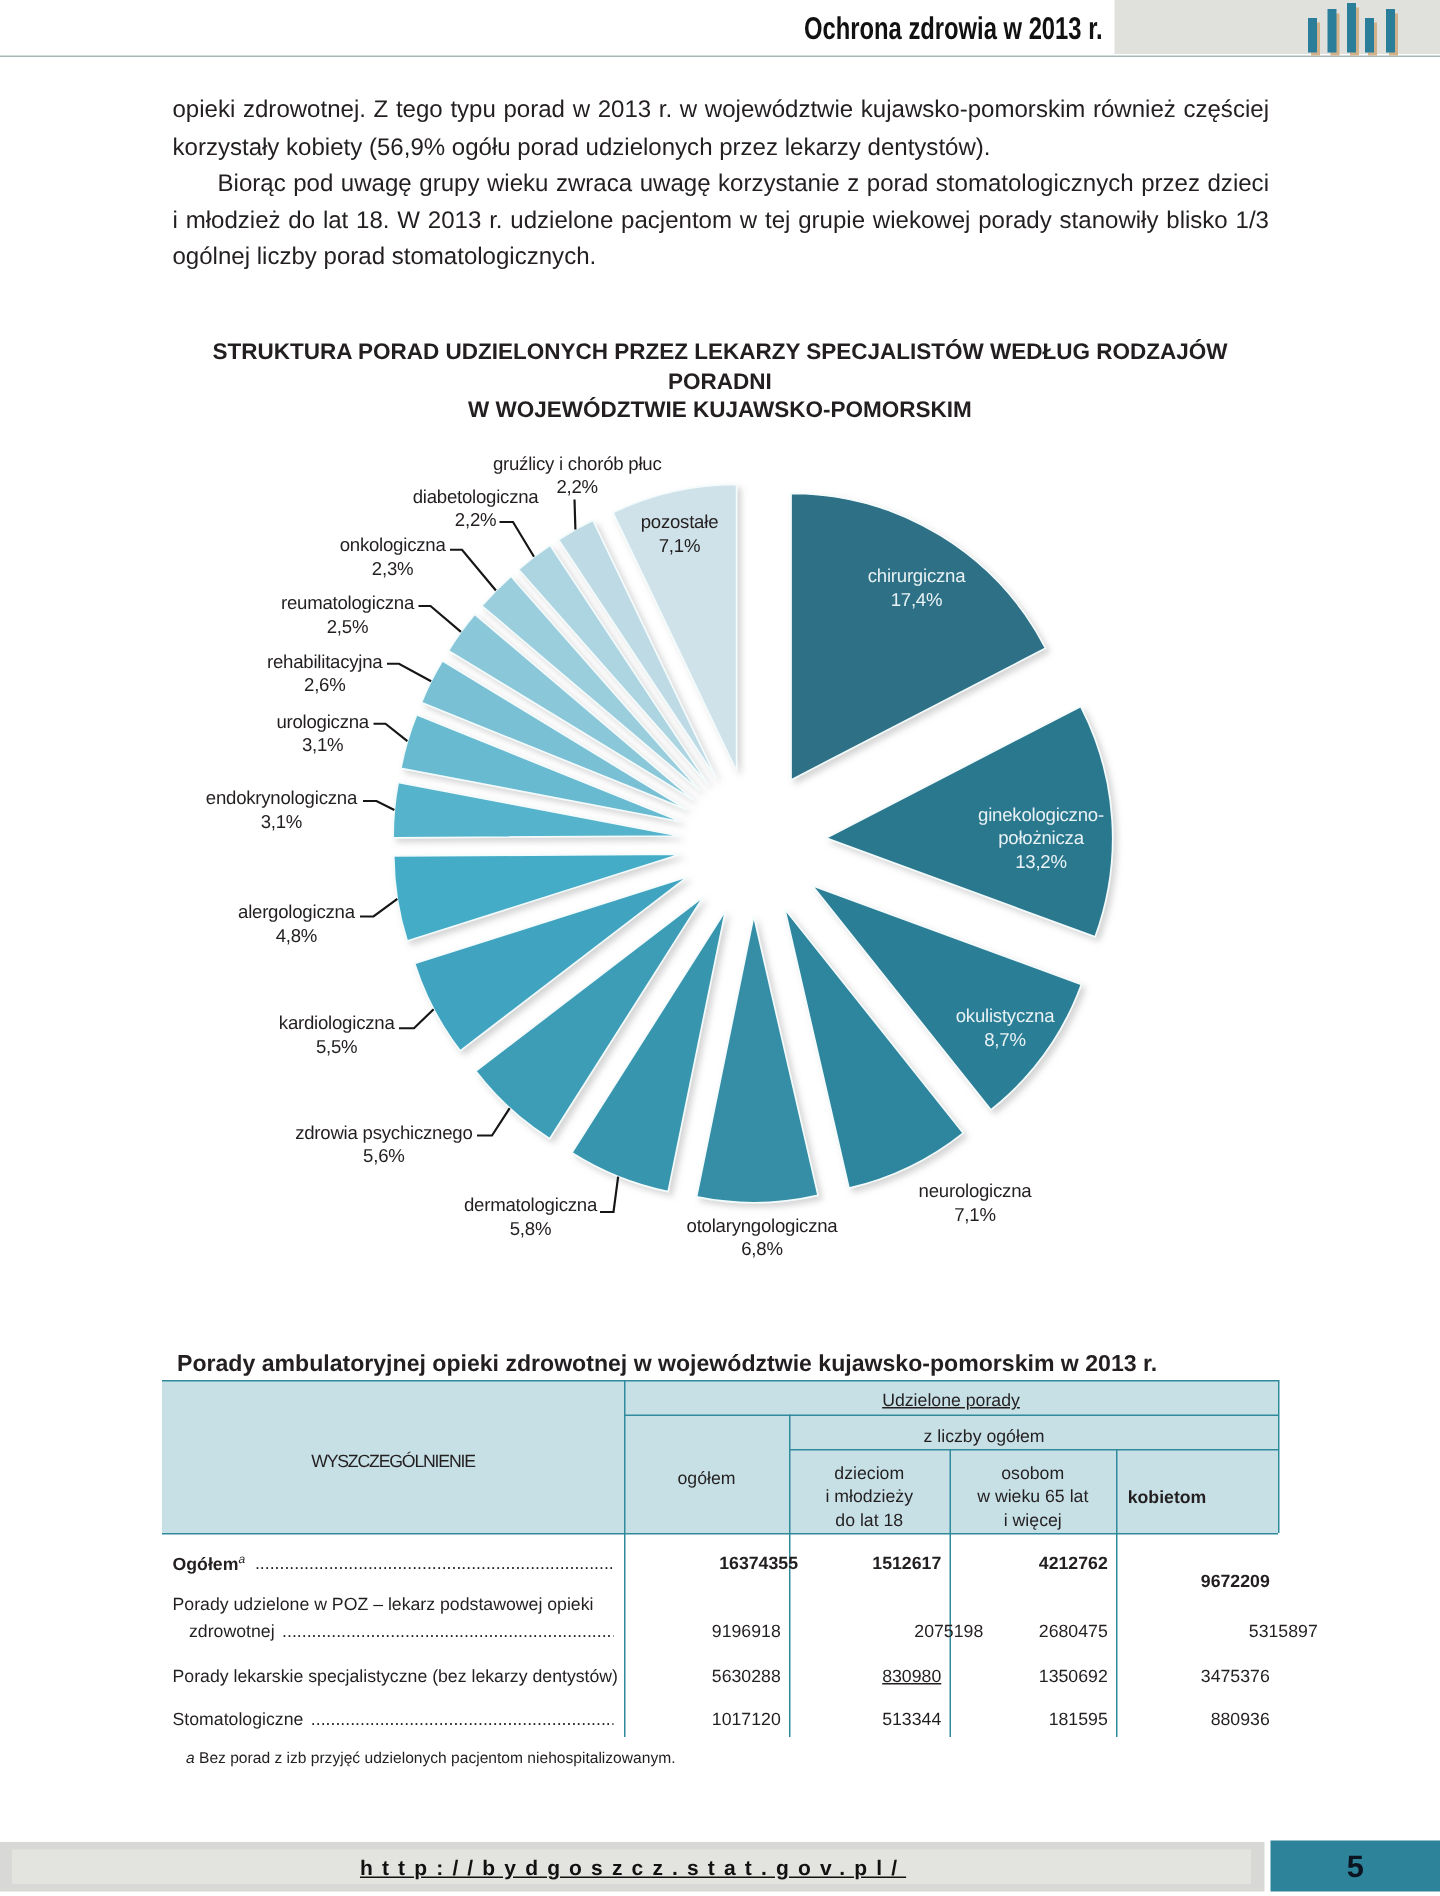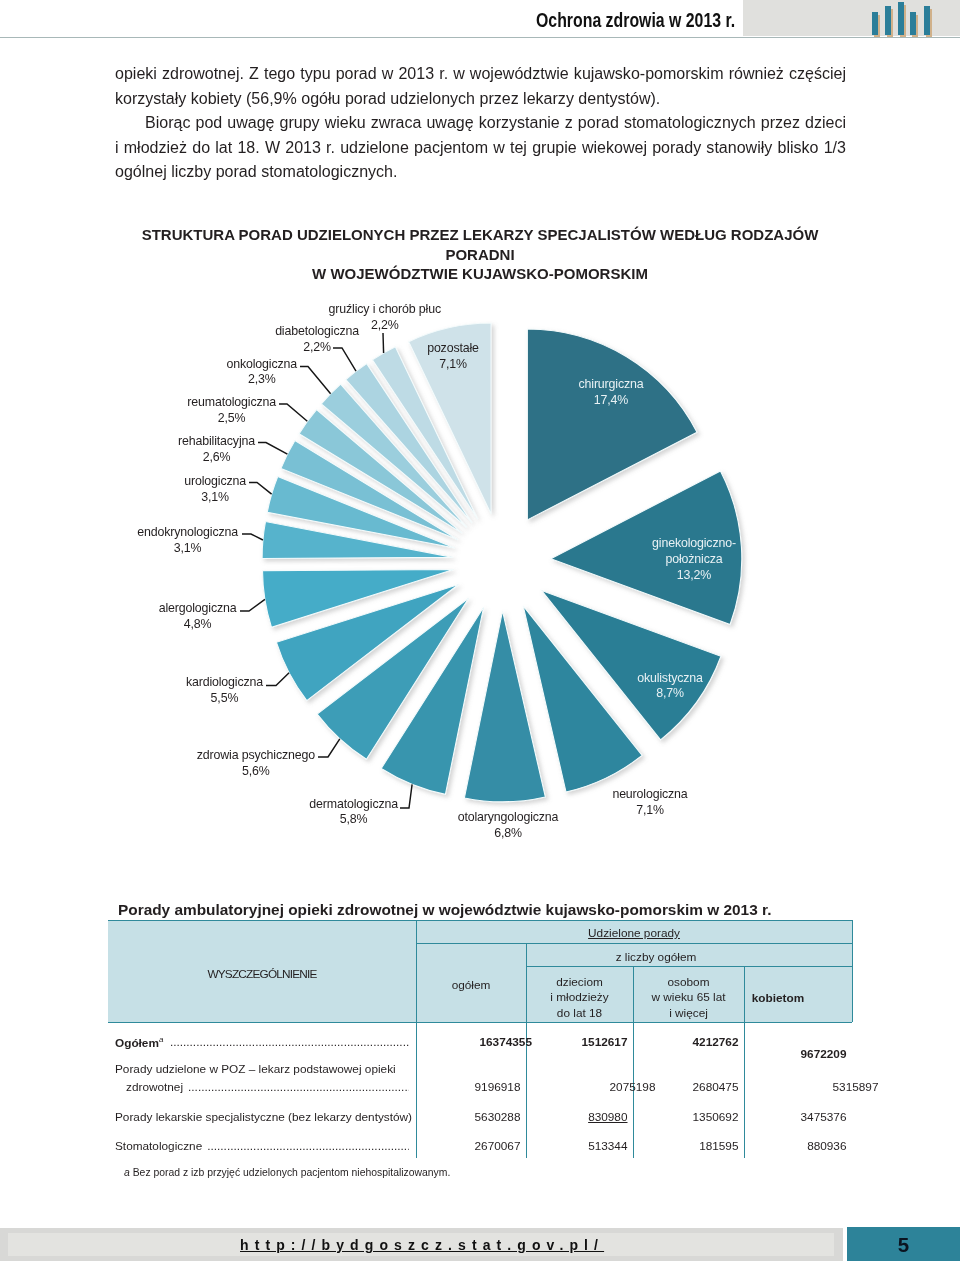--- a/index.html
+++ b/index.html
@@ -181,21 +181,21 @@
       <div class="rv" style="top:160px;left:418px;width:101.5px;margin-left:28px;">2075198</div>
       <div class="rv" style="top:160px;left:525px;width:105.5px;">2680475</div>
       <div class="rv" style="top:160px;left:636px;width:102.5px;margin-left:32px;">5315897</div>
       <div class="rl" style="top:190px;left:7px;">Porady lekarskie specjalistyczne (bez lekarzy dentystów)</div>
       <div class="rv" style="top:190px;left:308px;width:104.5px;">5630288</div>
       <div class="rv" style="top:190px;left:418px;width:101.5px;text-decoration:underline;">830980</div>
       <div class="rv" style="top:190px;left:525px;width:105.5px;">1350692</div>
       <div class="rv" style="top:190px;left:636px;width:102.5px;">3475376</div>
       <div class="rl" style="top:219px;left:7px;">Stomatologiczne</div>
       <div class="dots" style="top:219px;left:99.21875px;width:201.78125px;">................................................................................................................................................................</div>
-      <div class="rv" style="top:219px;left:308px;width:104.5px;">2670067</div>
+      <div class="rv" style="top:219px;left:308px;width:104.5px;">1017120</div>
       <div class="rv" style="top:219px;left:418px;width:101.5px;">513344</div>
       <div class="rv" style="top:219px;left:525px;width:105.5px;">181595</div>
       <div class="rv" style="top:219px;left:636px;width:102.5px;">880936</div>
     </div>
   <div class="tbl-note"><i>a</i> <span>Bez porad z izb przyjęć udzielonych pacjentom niehospitalizowanym.</span></div>
 
   <div class="ftr-gray"></div>
   <div class="ftr-gray-inner"></div>
   <div class="ftr-teal"></div>
   <div class="ftr-url">http://bydgoszcz.stat.gov.pl/</div>

